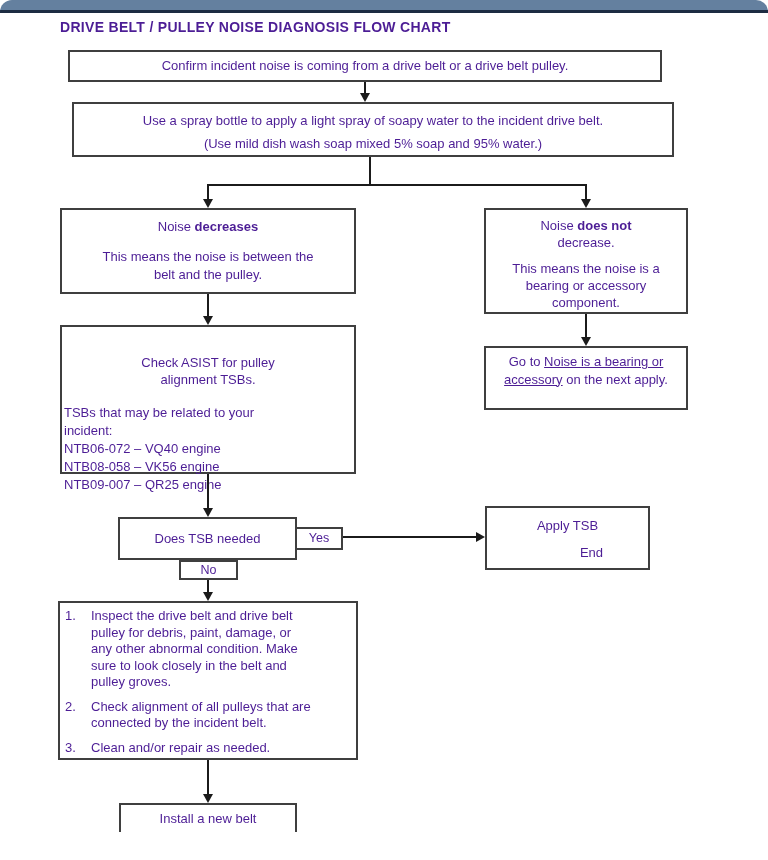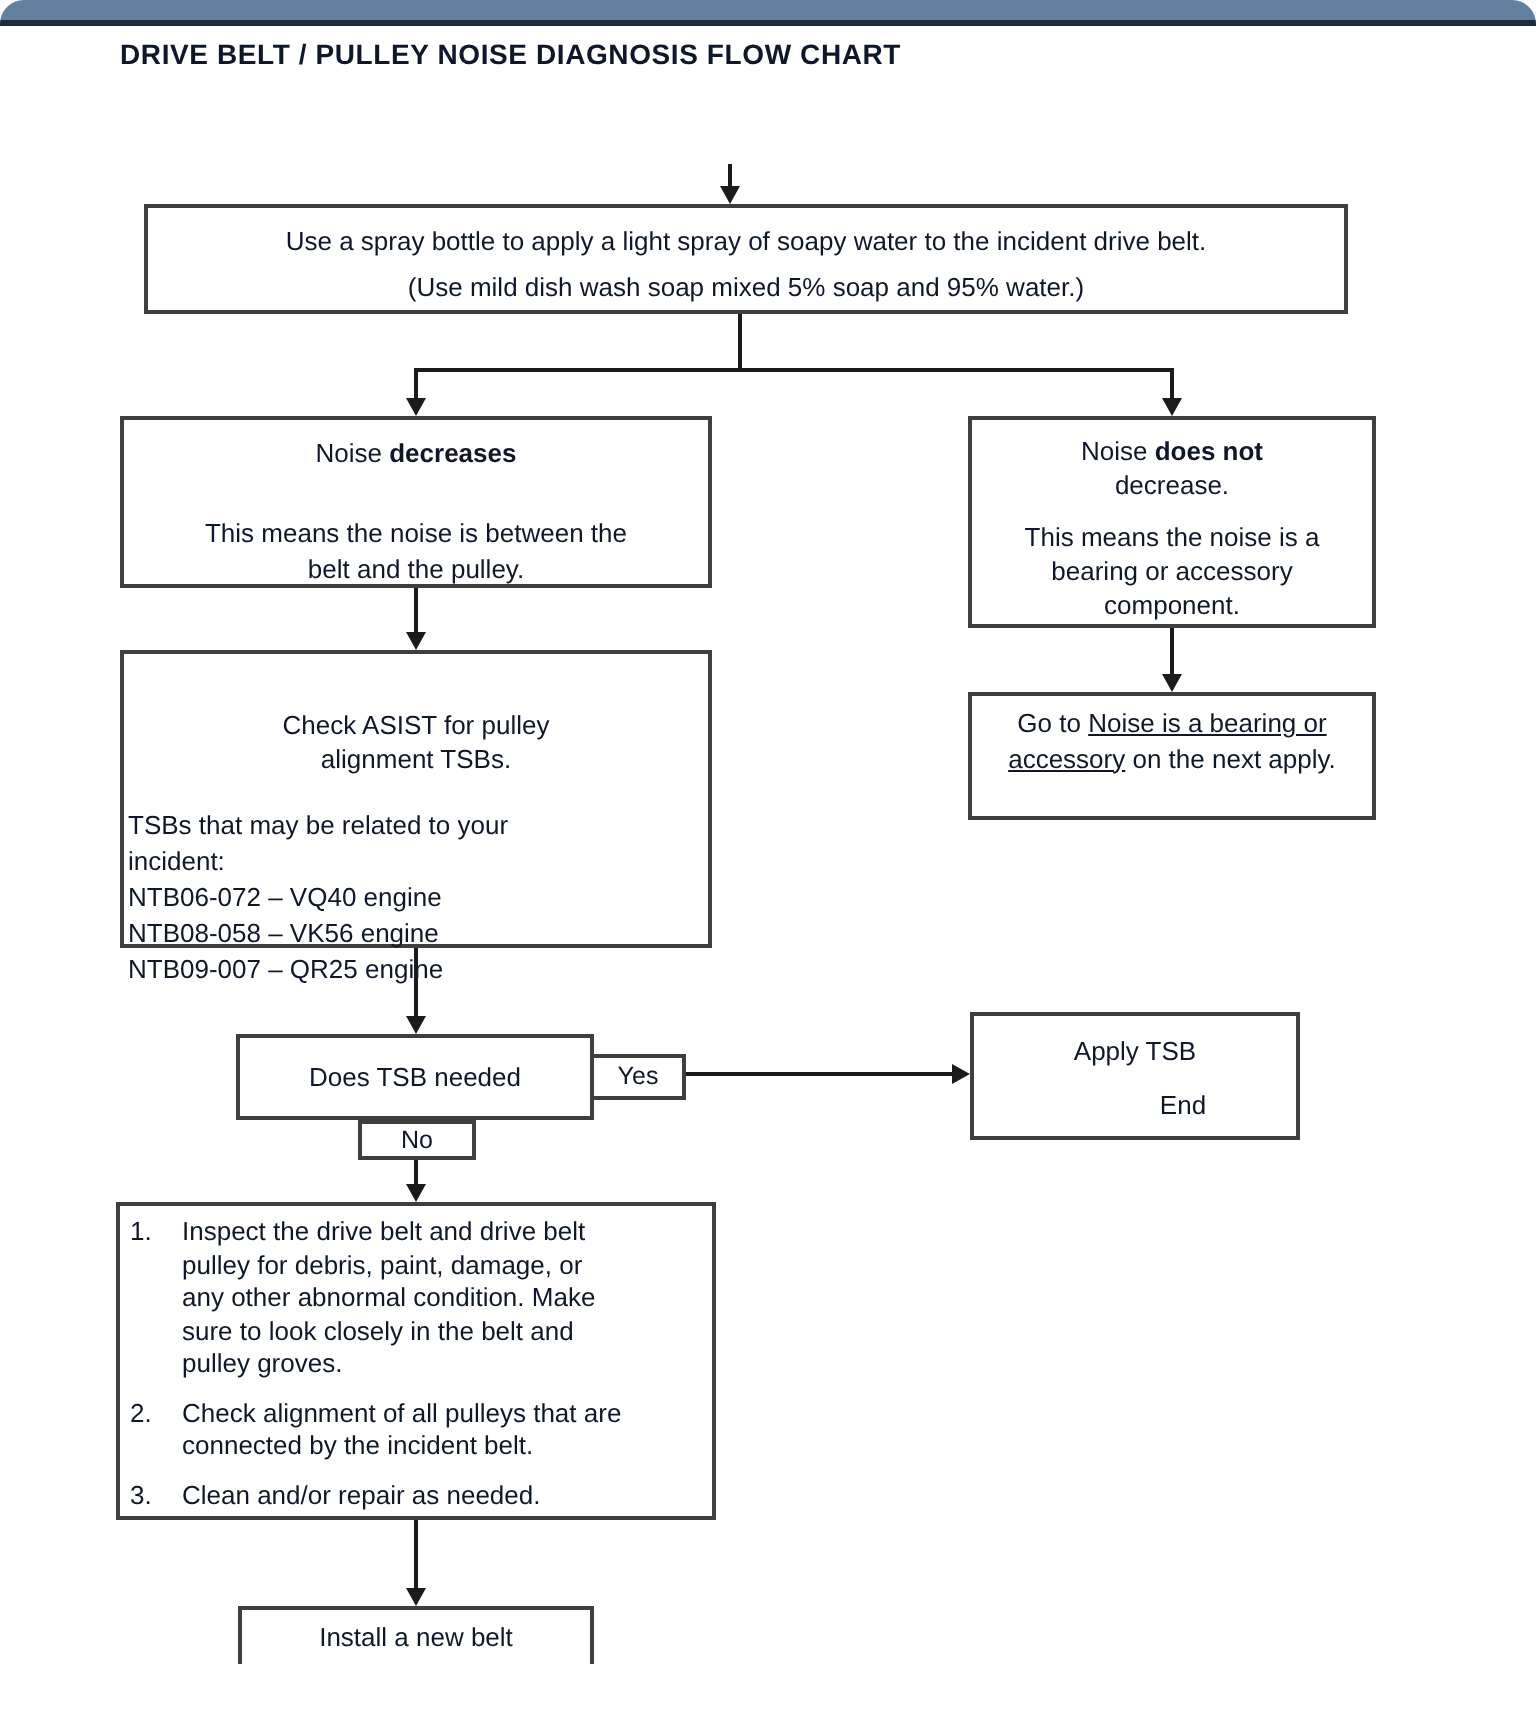--- a/index.html
+++ b/index.html
@@ -1,39 +1,39 @@
 <!DOCTYPE html>
 <html><head>
 <meta charset="utf-8">
 <style>
   html,body { margin:0; padding:0; background:#ffffff; }
   .canvas {
     position:relative; width:768px; height:832px; background:#ffffff;
-    font-family:"Liberation Sans", sans-serif; color:#0f172a; overflow:hidden;border-radius:12px;
+    font-family:"Liberation Sans", sans-serif; color:#4c1d95; overflow:hidden;border-radius:12px;
   }
   .accent-bar {
     position:absolute; left:0; top:0; width:768px; height:10px;
     background:#64809f; border-bottom:3px solid #1d2c42;
   }
   .chart-title {
     position:absolute; left:60px; top:19px; font-size:14px; font-weight:bold;
     letter-spacing:0.3px; white-space:nowrap;
   }
   .node {
     position:absolute; border:2px solid #3f3f3f; background:#ffffff;
     box-sizing:border-box; font-size:13px; text-align:center; line-height:18px;
   }
   .u { text-decoration:underline; }
   b  { font-weight:bold; }
   
   .n-confirm { left:68px; top:50px; width:594px; height:32px; line-height:28px; white-space:nowrap; }
   .n-spray   { left:72px; top:102px; width:602px; height:55px; padding-top:5px; }
   .n-spray .ln { line-height:23px; }
   .n-dec     { left:60px; top:208px; width:296px; height:86px; padding-top:8px; }
-  .n-dec .bd { width:222px; margin:22px auto 0 auto; line-height:18px; }
+  .n-dec .bd { width:222px; margin:12px auto 0 auto; line-height:18px; }
   .n-ndec    { left:484px; top:208px; width:204px; height:106px; padding-top:7px; }
   .n-ndec .hd { line-height:17px; }
   .n-ndec .bd { width:172px; margin:9px auto 0 auto; line-height:17px; }
   .n-asist   { left:60px; top:325px; width:296px; height:149px; padding-top:11px; }
   .n-asist .hd { width:175px; margin:16px auto; line-height:17px; }
   .n-asist .bd { width:221px; margin:7px 0 0 0; padding-left:2px; text-align:left; line-height:18px; }
   .n-goto    { left:484px; top:346px; width:204px; height:64px; padding-top:5px; }
   .n-goto .bd { width:166px; margin:0 auto; line-height:17.5px; }
   .n-tsb     { left:118px; top:517px; width:179px; height:43px; line-height:39px; }
   .n-yes     { left:295px; top:527px; width:48px; height:23px; line-height:19px; font-size:12.5px; z-index:3; }
@@ -58,20 +58,23 @@
 </style>
 </head>
 <body>
 
 <div class="canvas">
 
   <div class="accent-bar" style="background: rgb(100, 128, 159); border-bottom-color: rgb(29, 44, 66);"></div>
 
   <div class="chart-title">DRIVE BELT / PULLEY NOISE DIAGNOSIS FLOW CHART</div>
 
+  <div class="node n-confirm">
+    <span>Confirm incident noise is coming from a drive belt or a drive belt pulley.</span>
+  </div>
 
   <div class="vline" style="left:364px;top:82px;height:11px;"></div>
   <div class="arr-d" style="left:360px;top:93px;"></div>
 
   <div class="node n-spray">
     <div class="ln">Use a spray bottle to apply a light spray of soapy water to the incident drive belt.</div>
     <div class="ln">(Use mild dish wash soap mixed 5% soap and 95% water.)</div>
   </div>
 
   <div class="vline" style="left:369px;top:157px;height:27px;"></div>

